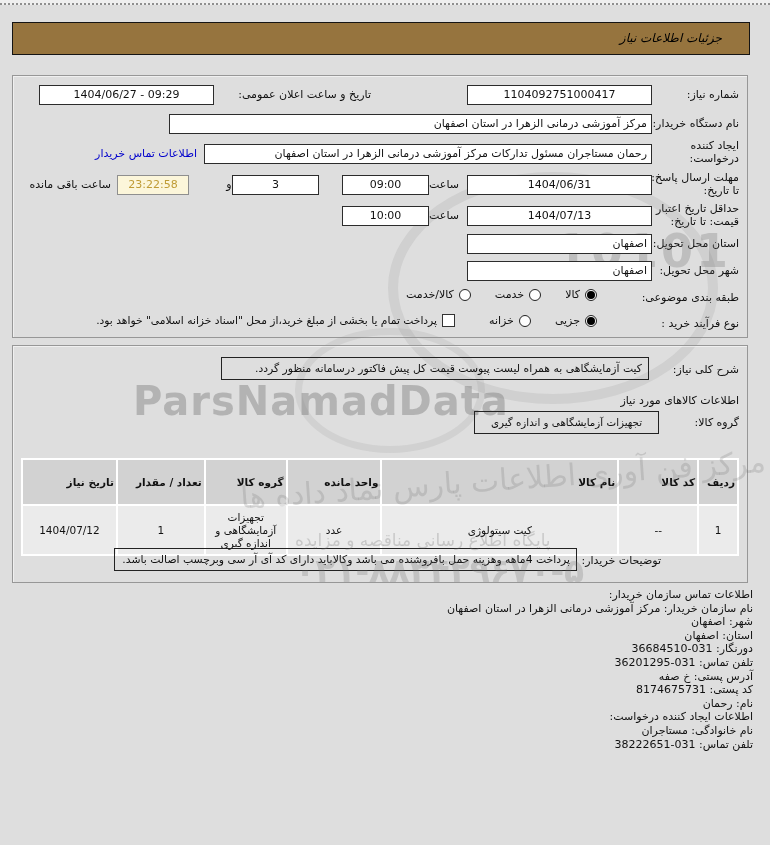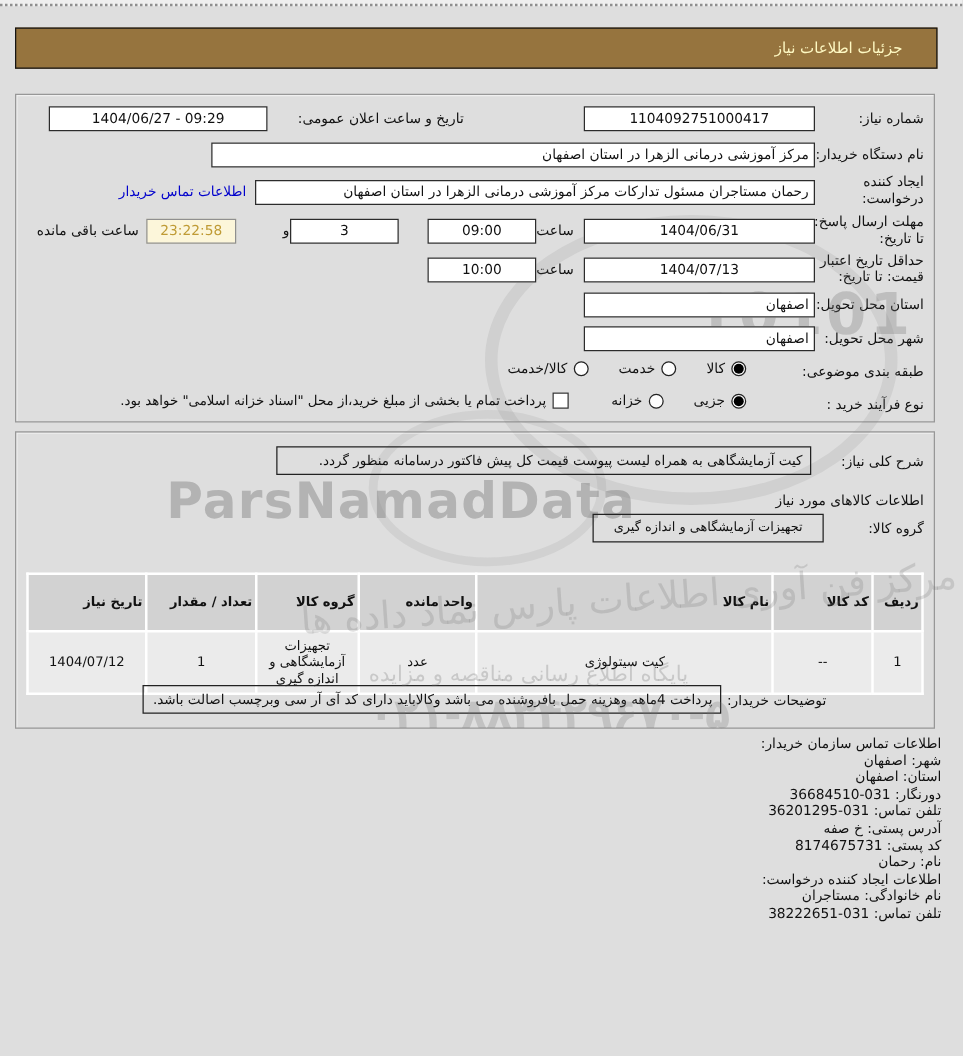--- a/index.html
+++ b/index.html
@@ -10,21 +10,21 @@
     font-family:"DejaVu Sans", sans-serif;
     font-size:11px;
     color:#111;
     overflow:hidden;
     direction:rtl;
   }
   .topstrip { position:absolute; top:0; left:0; right:0; height:5px; background:#efefef; border-bottom:2px dotted #8f8f8f; }
   .titlebar {
     position:absolute; top:22px; left:12px; width:738px; height:33px;
     background:#96743e; border:1px solid #141414;
-    color:#fef9c3; font-size:12px; line-height:31px; text-align:right; padding-left:8px; padding-right:27px;
+    color:#000000; font-size:12px; line-height:31px; text-align:right; padding-left:8px; padding-right:27px;font-style:italic;
   }
   .panel {
     position:absolute; left:12px; width:736px;
     border:1px solid #979797;
     box-shadow:inset 1px 1px 0 rgba(255,255,255,.55);
   }
   #panel1 { top:75px; height:263px; }
   #panel2 { top:345px; height:238px; z-index:2; }
   .lbl { position:absolute; white-space:nowrap; color:#101010; }
   .lbl2 { line-height:13px; text-align:right; }
@@ -196,20 +196,21 @@
       </tr>
     </tbody>
   </table>
 
   <span class="lbl b" style="top:208px; right:86px;">توضیحات خریدار:</span>
   <div class="tbox rstart" style="top:202px; right:170px; width:463px;">پرداخت 4ماهه وهزینه حمل بافروشنده می باشد وکالاباید دارای کد آی آر سی وبرچسب اصالت باشد.</div>
 </div>
 
 <div class="contact">
   <div><span class="b">اطلاعات تماس سازمان خریدار:</span></div>
+  <div><span class="b">نام سازمان خریدار:</span> <span class="val">مرکز آموزشی درمانی الزهرا در استان اصفهان</span></div>
   <div><span class="b">شهر:</span> <span class="val">اصفهان</span></div>
   <div><span class="b">استان:</span> <span class="val">اصفهان</span></div>
   <div><span class="b">دورنگار:</span> <span class="val ltr">36684510-031</span></div>
   <div><span class="b">تلفن تماس:</span> <span class="val ltr">36201295-031</span></div>
   <div><span class="b">آدرس پستی:</span> <span class="val">خ صفه</span></div>
   <div><span class="b">کد پستی:</span> <span class="val ltr">8174675731</span></div>
   <div><span class="b">نام:</span> <span class="val">رحمان</span></div>
   <div><span class="b">اطلاعات ایجاد کننده درخواست:</span></div>
   <div><span class="b">نام خانوادگی:</span> <span class="val">مستاجران</span></div>
   <div><span class="b">تلفن تماس:</span> <span class="val ltr">38222651-031</span></div>

